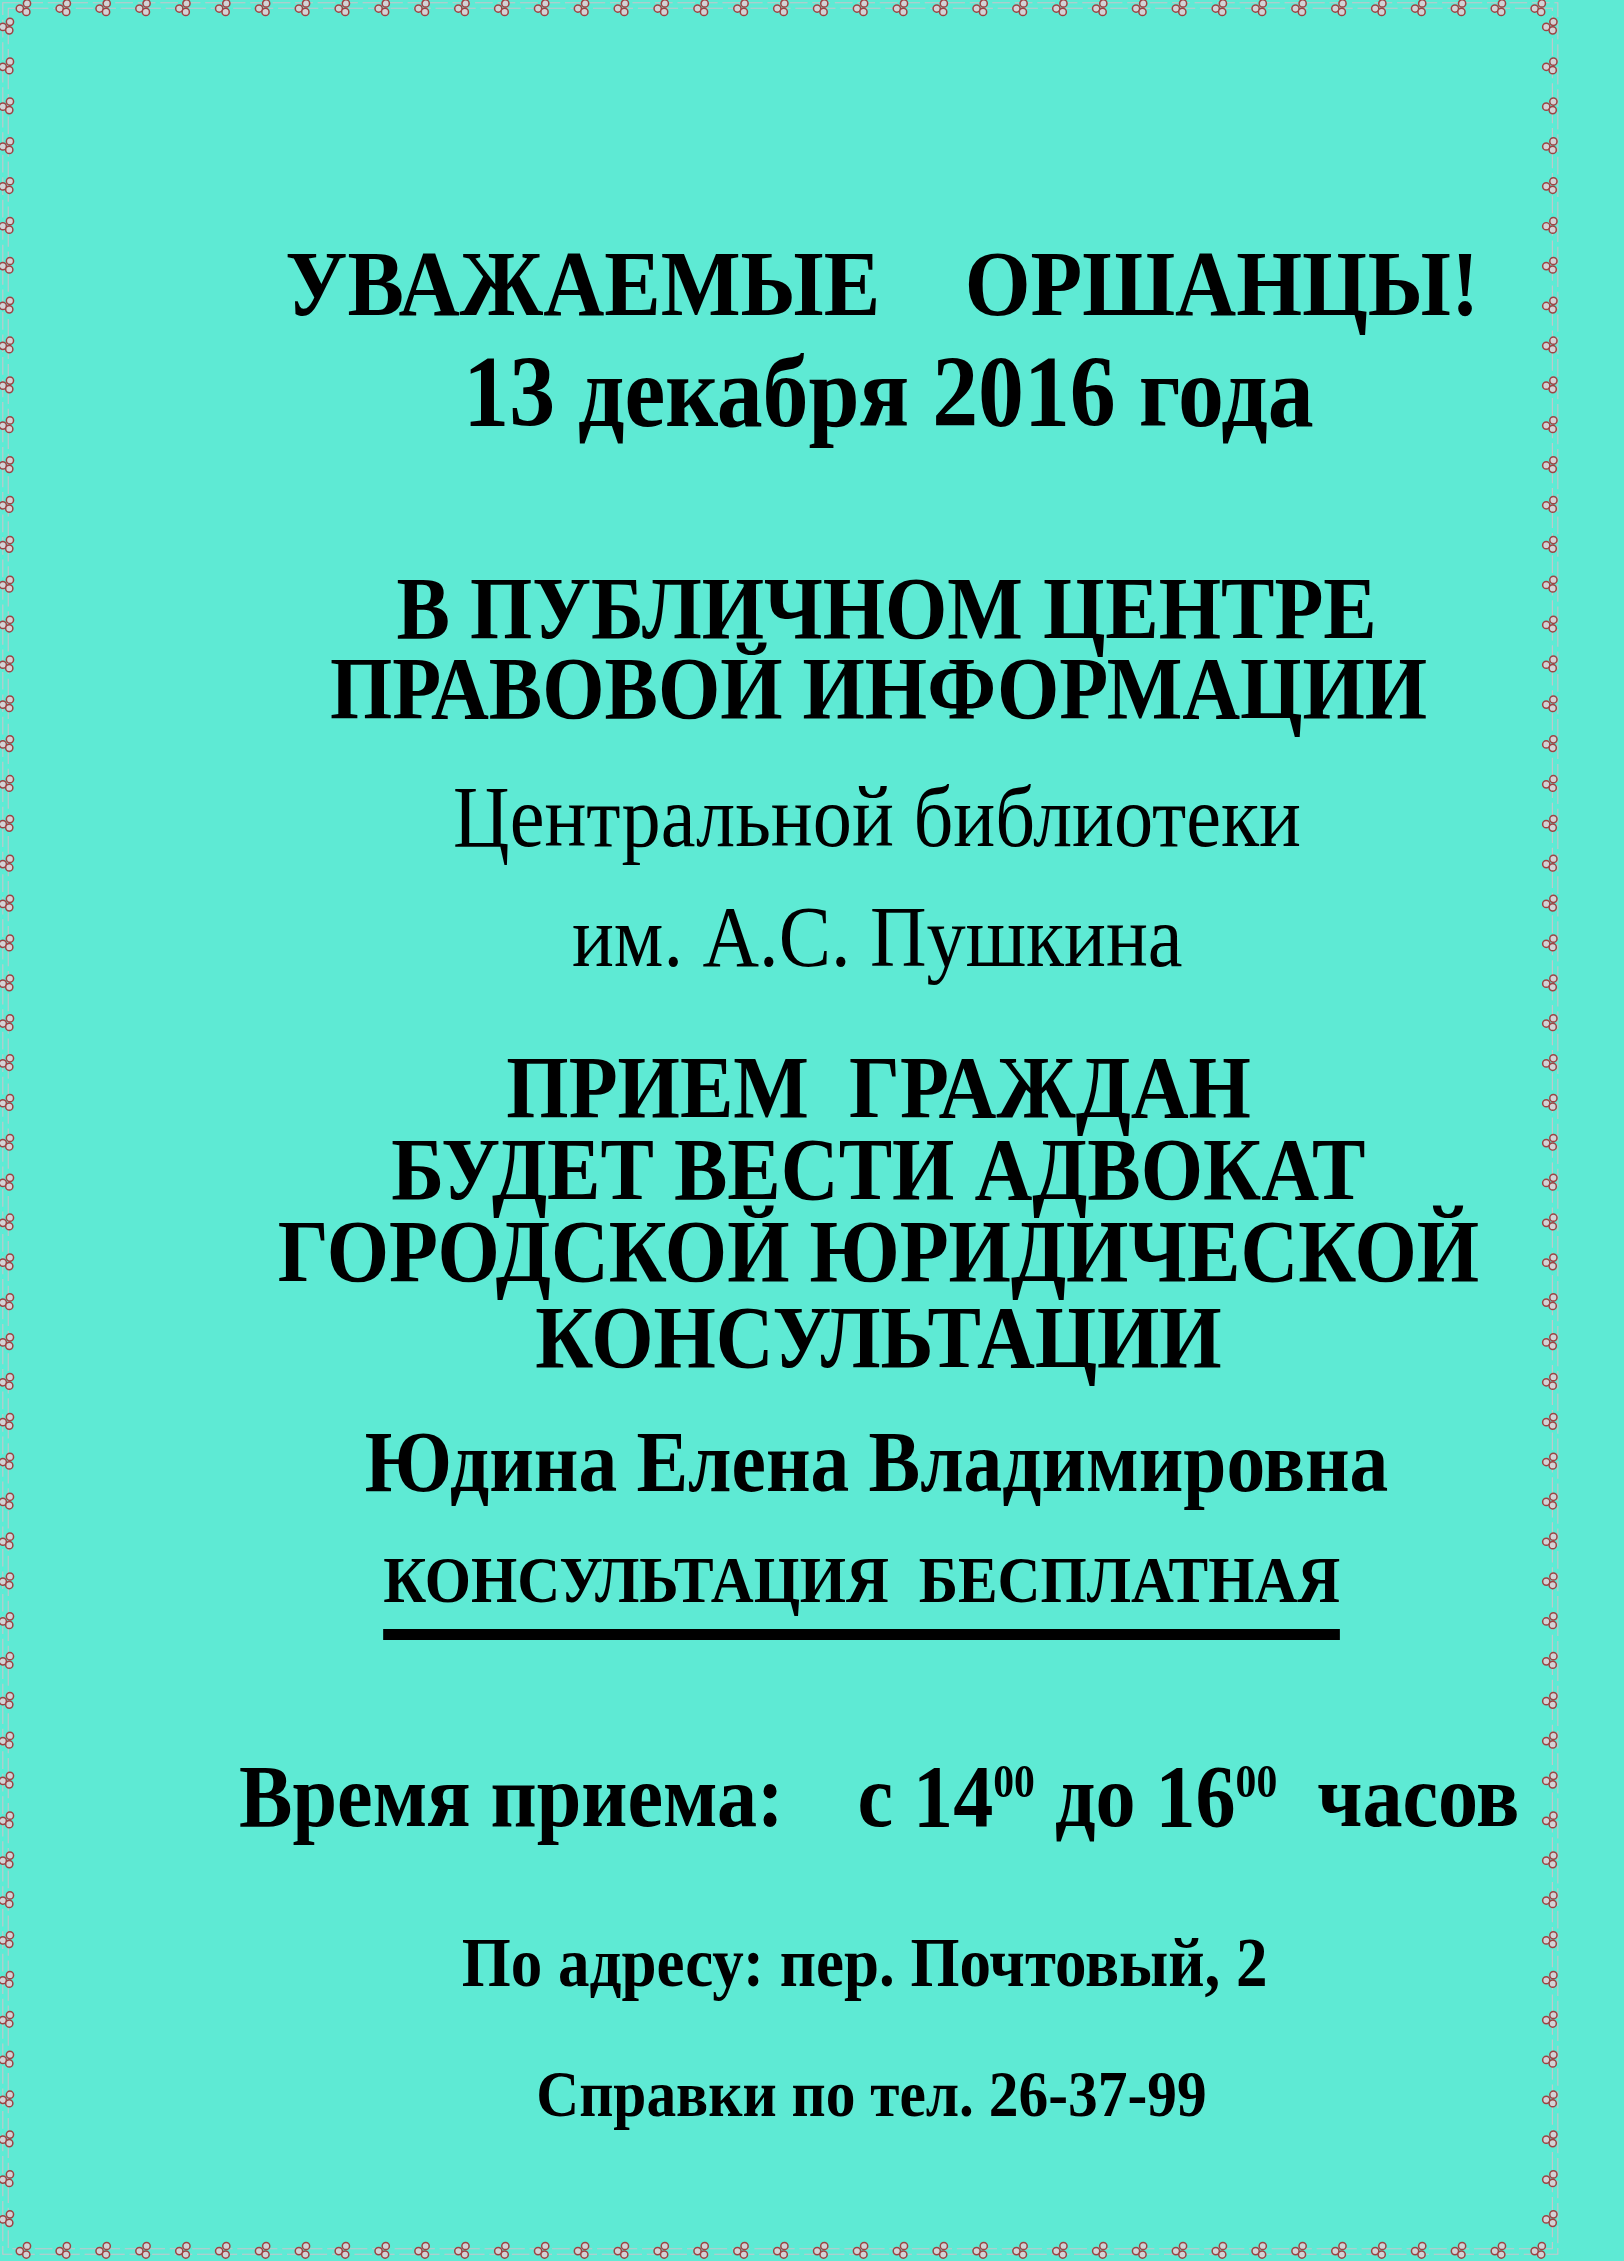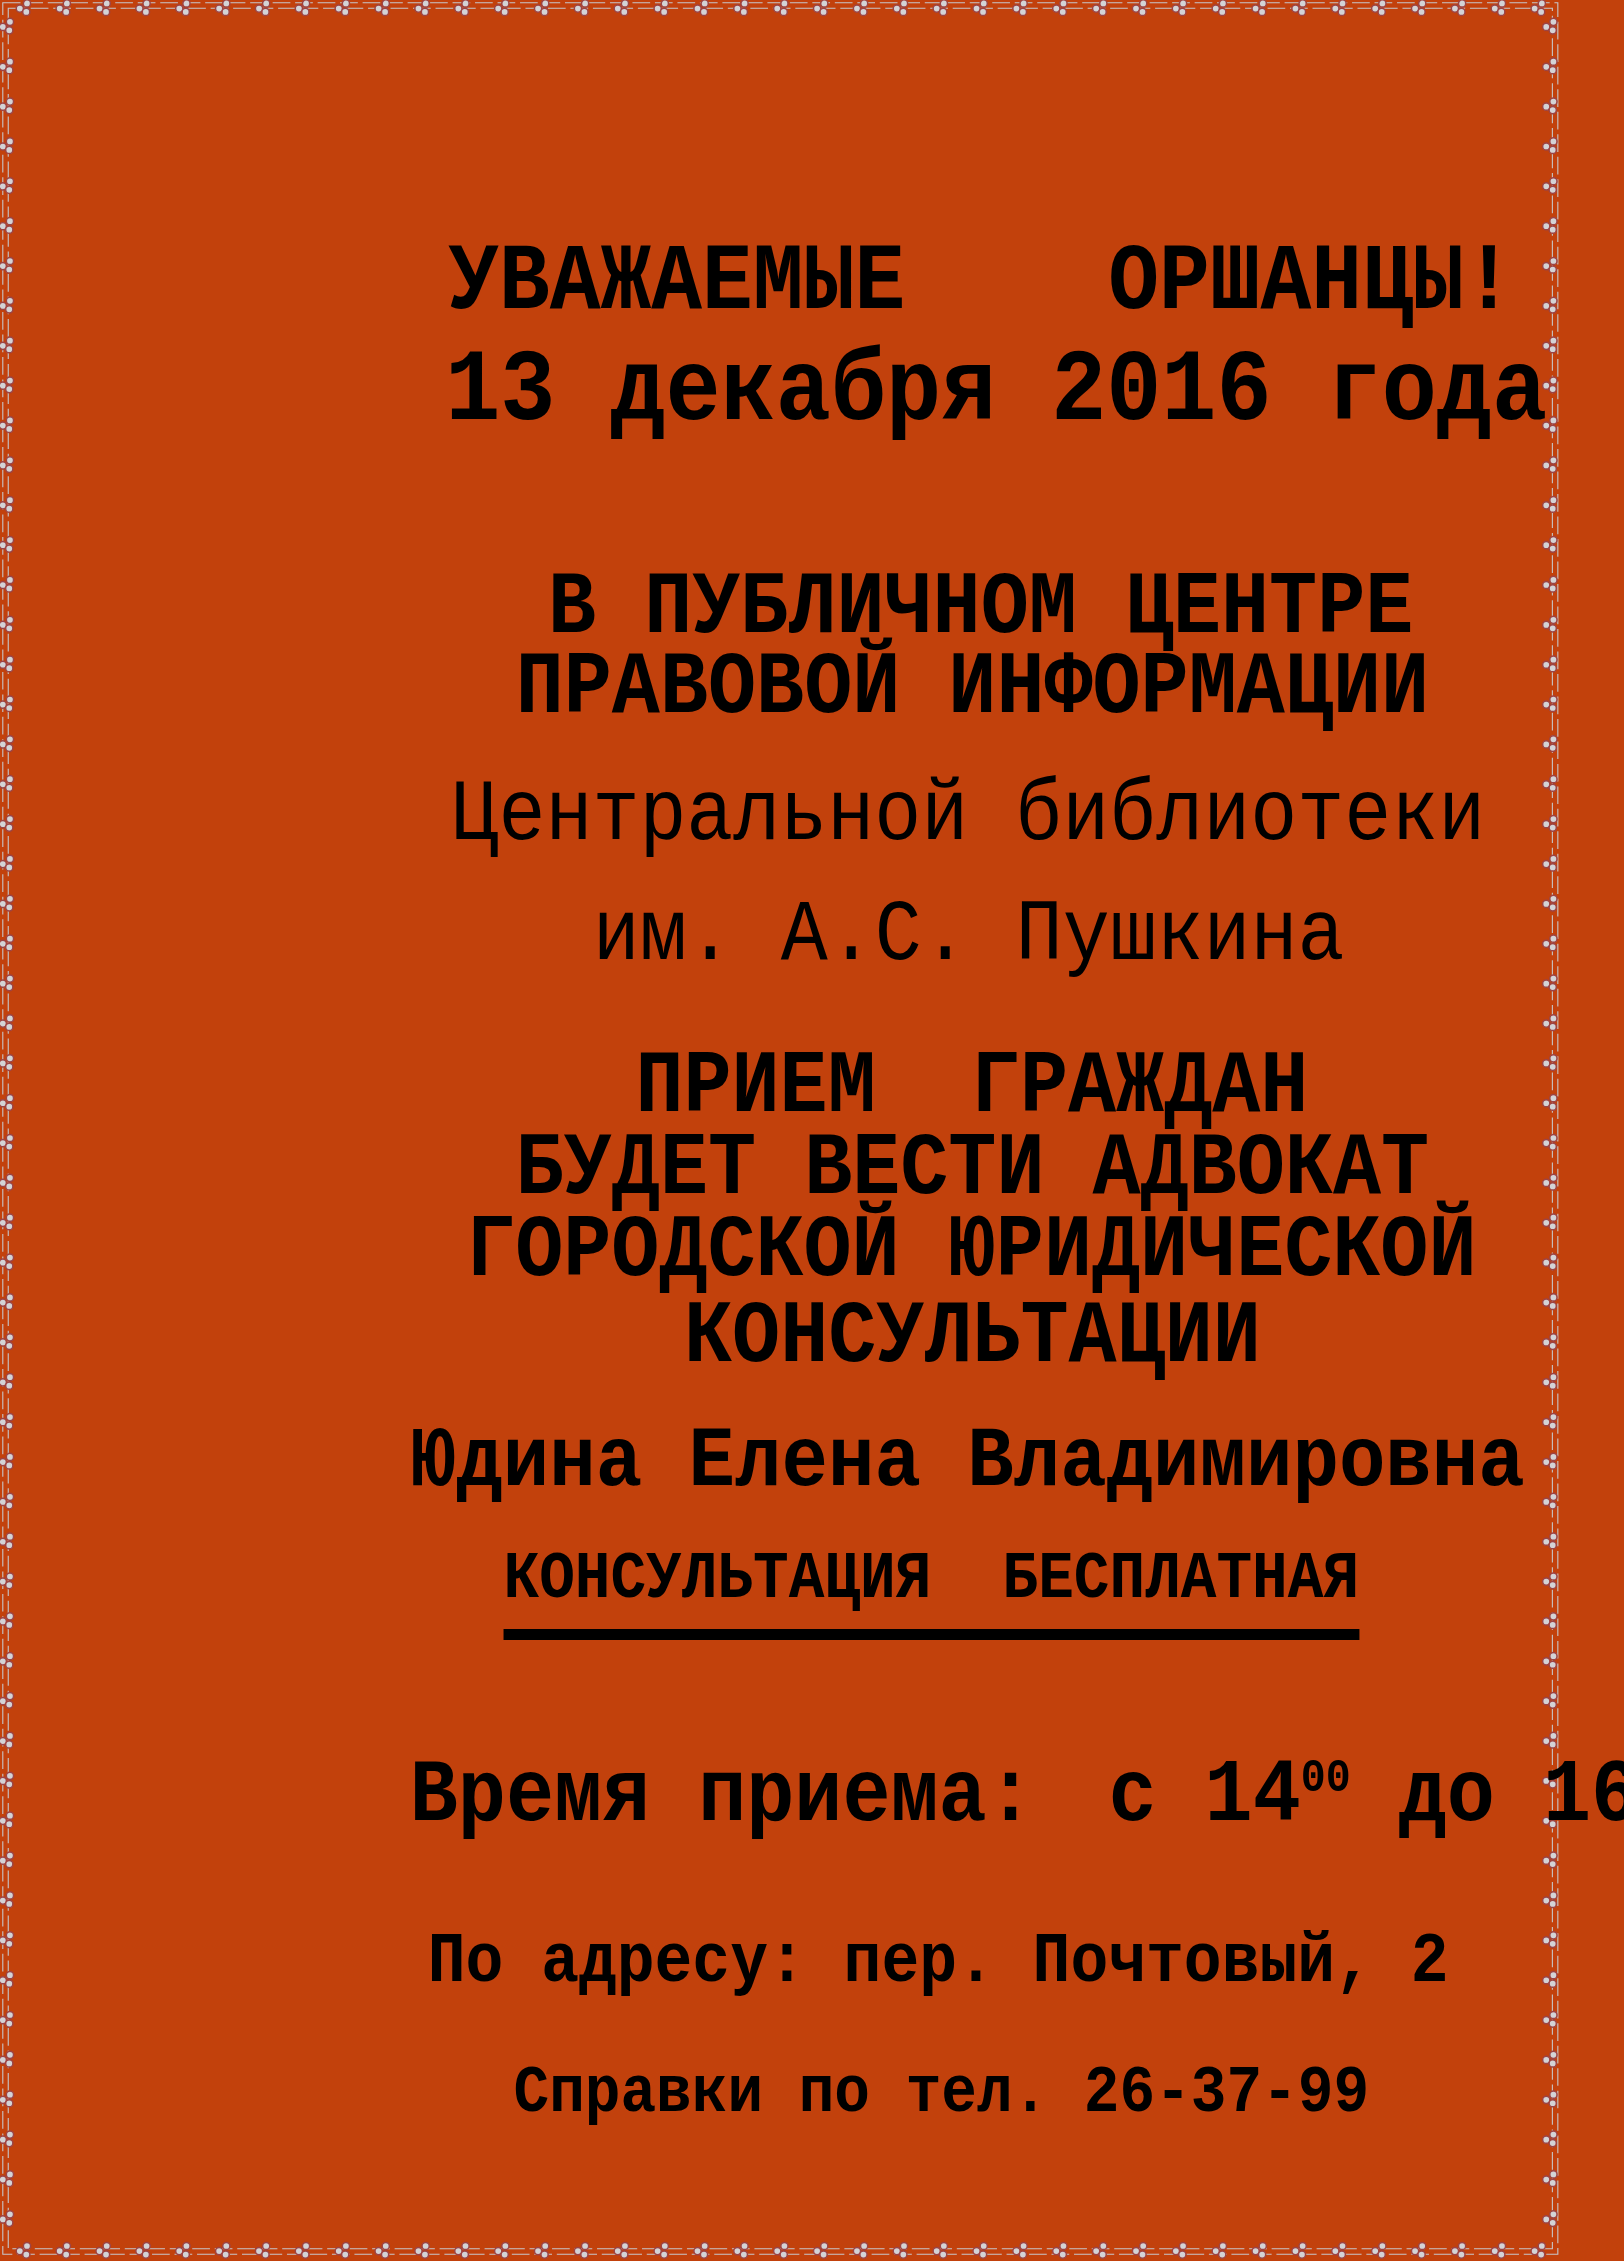--- a/index.html
+++ b/index.html
@@ -10,22 +10,21 @@
     width: 1624px;
     height: 2261px;
     background: #ffffff;
     position: relative;
     overflow: hidden;
     font-family: "Liberation Serif", "DejaVu Serif", serif;
   }
   .page {
     position: absolute;
     inset: 0;
-    background: #c2410c;
-    font-family: Liberation Mono, monospace;
+    background: #5eead4;
   }
   #border-layer {
     position: absolute;
     inset: 0;
     z-index: 1;
   }
   .content {
     position: absolute;
     inset: 0;
     z-index: 2;

